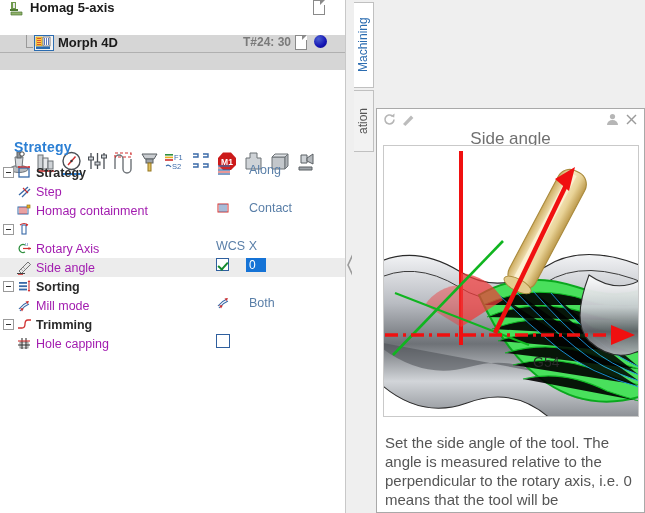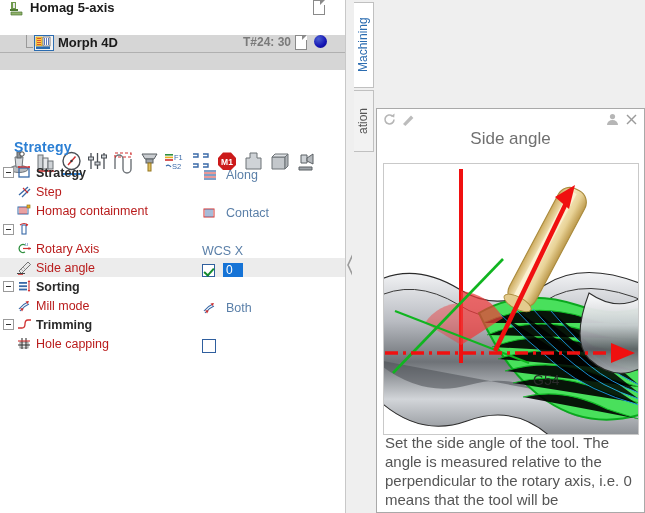--- a/index.html
+++ b/index.html
@@ -36,23 +36,23 @@
   #param-toolbar{position:absolute;left:0;top:100px;width:351px;height:34px;display:flex;align-items:center;padding-left:8px;box-sizing:border-box;gap:3px;margin-top:45px;}
   .tb-ico{width:23px;height:26px;position:relative;flex:none;cursor:default;}
   .tb-ico.active:after{content:"";position:absolute;left:2px;right:2px;bottom:0px;height:2px;background:#2b7fd4;}
 
   #strategy-title{position:absolute;left:14px;top:139px;font-size:14px;font-weight:bold;color:#2b7fd4;letter-spacing:.2px;}
 
   
   #param-list{position:absolute;left:0;top:163px;width:351px;}
   .p-row{position:relative;height:19px;display:flex;align-items:center;box-sizing:border-box;}
   .p-row.selrow{background:#ececec;}
-  .p-label{font-size:12.5px;color:#b91c1c;white-space:nowrap;}
+  .p-label{font-size:12.5px;color:#a21caf;white-space:nowrap;}
   .p-label.grp{font-weight:bold;color:#2a2a2a;}
-  .p-val{position:absolute;left:202px;top:0;height:19px;display:flex;align-items:flex-end;gap:8px;}
+  .p-val{position:absolute;left:216px;top:0;height:19px;display:flex;align-items:flex-start;gap:17px;}
   .p-valtext{font-size:12.5px;color:#5a7fa8;white-space:nowrap;}
   .expander{width:11px;height:11px;border:1px solid #9a9a9a;background:#fff;position:relative;flex:none;margin-left:3px;margin-right:2px;box-sizing:border-box;}
   .expander:before{content:"";position:absolute;left:2px;top:4px;width:5px;height:1px;background:#333;}
   .spacer-ind{width:16px;flex:none;}
   .pi{width:17px;height:15px;flex:none;margin-right:3px;position:relative;}
   .vi{width:16px;height:14px;flex:none;position:relative;}
 
   .chk{width:13px;height:13px;border:1px solid #2f5f9e;background:#fff;position:relative;box-sizing:border-box;flex:none;}
   .chk.on:after{content:"";position:absolute;left:3px;top:1px;width:4px;height:8px;border:solid #138a2e;border-width:0 2px 2px 0;transform:rotate(42deg);}
   .val-edit{height:14px;min-width:14px;background:#1573d6;color:#fff;font-size:12px;padding:0 3px;display:flex;align-items:center;line-height:14px;}
@@ -69,21 +69,21 @@
 
   
   #popup{position:absolute;left:376px;top:108px;width:269px;height:405px;background:#fff;border:1px solid #a9a9a9;box-sizing:border-box;}
   #popup-titlebar{position:relative;height:20px;}
   .pu-ico{position:absolute;top:3px;width:15px;height:15px;}
   #pu-refresh{left:5px;}
   #pu-edit{left:24px;}
   #pu-person{right:24px;}
   #pu-close{right:5px;}
   #popup-title{position:absolute;left:0;right:0;top:20px;text-align:center;font-size:17px;color:#707070;}
-  #popup-img{position:absolute;left:6px;top:54px;width:256px;height:272px;background:#fff;overflow:hidden;}
+  #popup-img{position:absolute;left:6px;top:36px;width:256px;height:272px;background:#fff;overflow:hidden;}
   #popup-help{position:absolute;left:8px;top:324px;width:254px;font-size:15px;line-height:19px;color:#555;}
 </style>
 </head>
 <body>
 
 <div id="left-pane">
 
   <div id="op-tree">
     <div class="op-row" style="padding-left:6px;">
       <span class="icon-mill">

